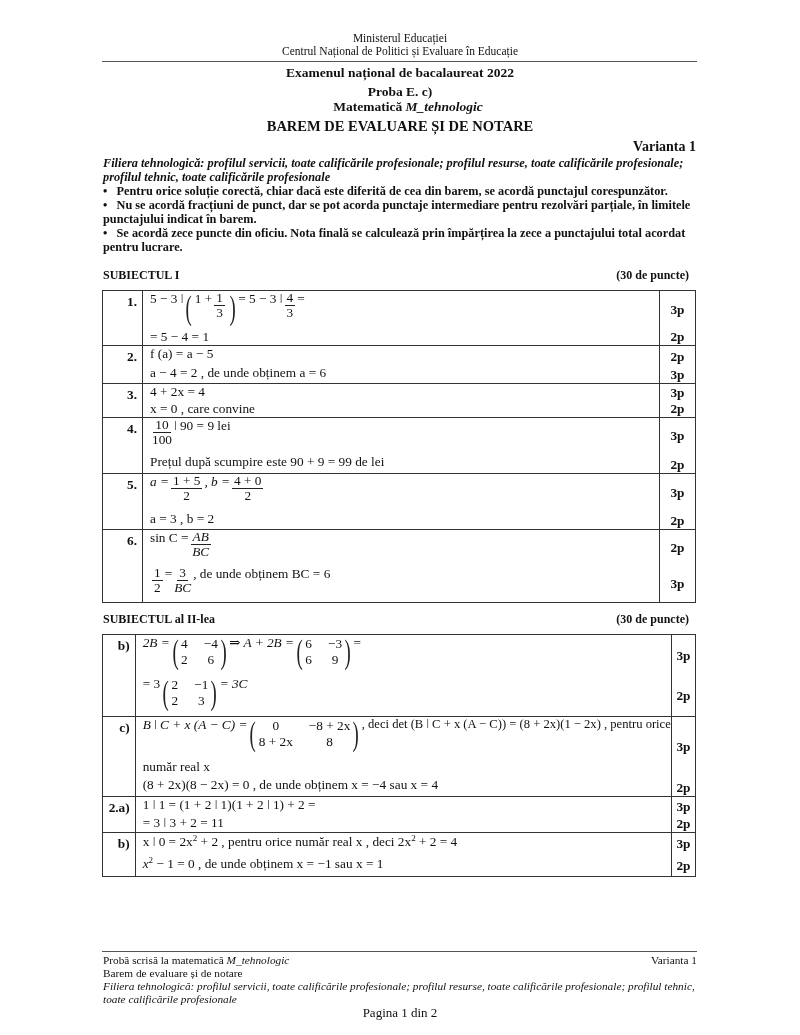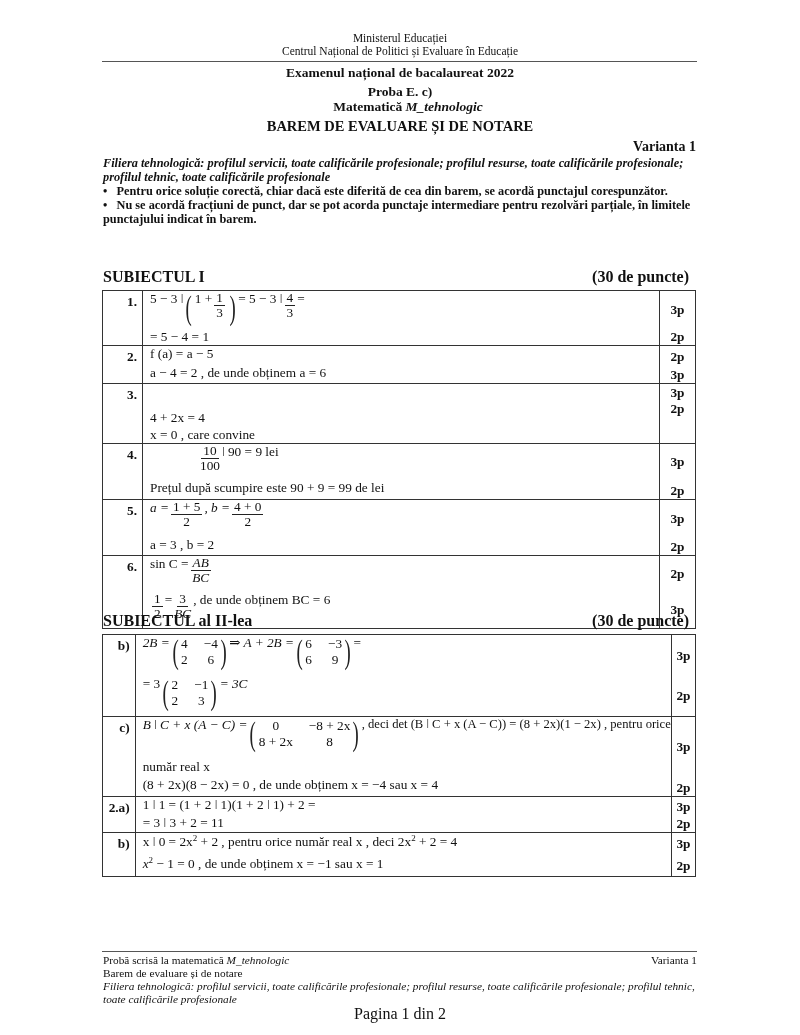--- a/index.html
+++ b/index.html
@@ -8,60 +8,61 @@
   .abs { position: absolute; }
   .center { text-align: center; left: 0; width: 800px; }
   .hdr-small { font-size: 11.5px; line-height: 13px; }
   .hrule { position: absolute; left: 102px; width: 595px; height: 0; border-top: 1.5px solid #555; }
   .title { font-weight: bold; font-size: 13.5px; line-height: 15px; }
   .barem { font-weight: bold; font-size: 14.5px; }
   .varianta { right: 104px; font-weight: bold; font-size: 14px; }
   .intro { left: 103px; width: 594px; font-size: 12.3px; line-height: 14px; }
   .intro .filiera { font-style: italic; font-weight: bold; }
   .intro .bullet { font-weight: bold; }
-  .subj { left: 103px; width: 586px; font-weight: bold; font-size: 16px; }
+  .subj { left: 103px; width: 586px; font-weight: bold; font-size: 12px; }
   .subj .pts { position: absolute; right: 0; top: 0; }
 
   table.barem-table { position: absolute; left: 102px; width: 594px; border-collapse: collapse;
        font-size: 13.3px; }
   table.barem-table td { border: 1.3px solid #333; vertical-align: top; padding: 0; }
   td.num { width: 34px; text-align: right; font-weight: bold; padding: 3px 5px 0 0 !important; }
   td.pts { width: 35px; text-align: center; font-weight: bold; }
   td.body { padding-left: 7px !important; }
   .line { display: flex; align-items: flex-start; position: relative; }
   .pline { display: flex; align-items: flex-end; justify-content: center; }
   .frac { display: inline-flex; flex-direction: column; align-items: center; vertical-align: middle;
           margin: 0 2px; line-height: 14px; }
   .frac .n { border-bottom: 1px solid #222; padding: 0 2px; }
   .paren { display: inline-block; font-size: 34px; line-height: 34px; transform: scaleX(0.55); vertical-align: middle; font-weight: lighter; color:#222;}
   .matrix { display: inline-grid; grid-template-columns: auto auto; column-gap: 16px; row-gap: 0; line-height: 16px; vertical-align: middle; text-align: center; }
   .detbar { display: inline-block; border-left: 1px solid #222; border-right: 1px solid #222; padding: 0 3px; vertical-align: middle; }
   .mwrap { display: inline-flex; align-items: center; vertical-align: middle; }
   .footer { left: 103px; width: 594px; font-size: 11.3px; line-height: 13px; }
   .footer .it { font-style: italic; }
-  .pagenum { font-size: 16px; }
+  .pagenum { font-size: 13px; }
   sup { font-size: 9px; }
 </style>
 </head>
 <body>
 
 <div class="abs center hdr-small" style="top:32px;">Ministerul Educației</div>
 <div class="abs center hdr-small" style="top:45px;">Centrul Național de Politici și Evaluare în Educație</div>
 <div class="hrule" style="top:61px;"></div>
 
 <div class="abs center title" style="top:65px;">Examenul național de bacalaureat 2022</div>
 <div class="abs center title" style="top:84px;">Proba E. c)</div>
 <div class="abs center title" style="top:99px;padding-left:8px;"><span>Matematică </span><i>M_tehnologic</i></div>
 <div class="abs center barem" style="top:118px;">BAREM DE EVALUARE ȘI DE NOTARE</div>
 <div class="abs varianta" style="top:139px;">Varianta 1</div>
 
 <div class="abs intro" style="top:156px;">
   <div class="filiera">Filiera tehnologică: profilul servicii, toate calificările profesionale; profilul resurse, toate calificările profesionale; profilul tehnic, toate calificările profesionale</div>
   <div class="bullet">•&nbsp;&nbsp;&nbsp;<span>Pentru orice soluție corectă, chiar dacă este diferită de cea din barem, se acordă punctajul corespunzător.</span></div>
   <div class="bullet">•&nbsp;&nbsp;&nbsp;<span>Nu se acordă fracțiuni de punct, dar se pot acorda punctaje intermediare pentru rezolvări parțiale, în limitele punctajului indicat în barem.</span></div>
+  <div class="bullet">•&nbsp;&nbsp;&nbsp;<span>Se acordă zece puncte din oficiu. Nota finală se calculează prin împărțirea la zece a punctajului total acordat pentru lucrare.</span></div>
 </div>
 
 <div class="abs subj" style="top:268px;">
   <span>SUBIECTUL I</span>
   <span class="pts">(30 de puncte)</span>
 </div>
 
 <table class="barem-table" style="top:290px;">
 
   <tbody>
@@ -100,33 +101,33 @@
     </td>
     <td class="pts">
       <div class="pline" style="height:19px;">2p</div>
       <div class="pline" style="height:18px;">3p</div>
     </td>
   </tr>
 
   <tr style="height:34px;">
     <td class="num">3.</td>
     <td class="body">
-      <div class="line" style="height:17px;margin-top:26px;">4 + 2x = 4</div>
+      <div class="line" style="height:17px;">4 + 2x = 4</div>
       <div class="line" style="height:16px;">x = 0 , care convine</div>
     </td>
     <td class="pts">
       <div class="pline" style="height:17px;">3p</div>
       <div class="pline" style="height:16px;">2p</div>
     </td>
   </tr>
 
   <tr style="height:56px;">
     <td class="num">4.</td>
     <td class="body">
-      <div class="line" style="height:36px;margin-left:48px;">
+      <div class="line" style="height:36px;">
         <span class="frac">
               <span class="n">10</span>
               <span>100</span>
             </span>
         <span> ǀ 90 = 9  lei</span>
       </div>
       <div class="line" style="height:19px;">Prețul după scumpire este  90 + 9 = 99  de lei</div>
     </td>
     <td class="pts">
       <div class="pline" style="height:36px;align-items:center;">3p</div>

